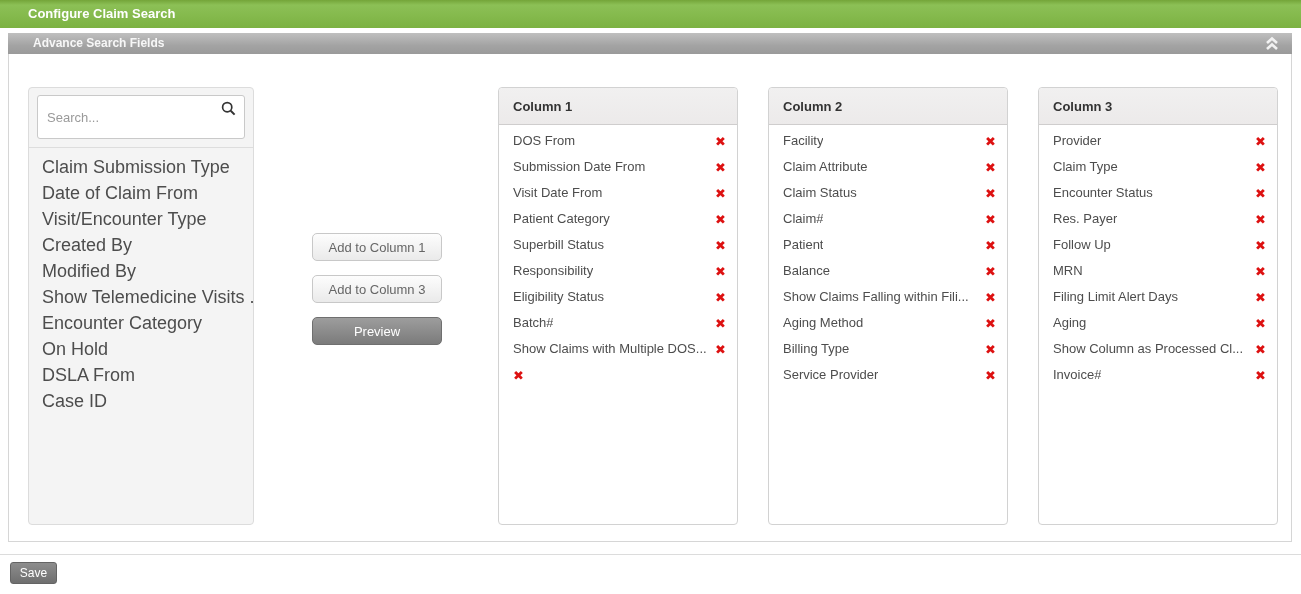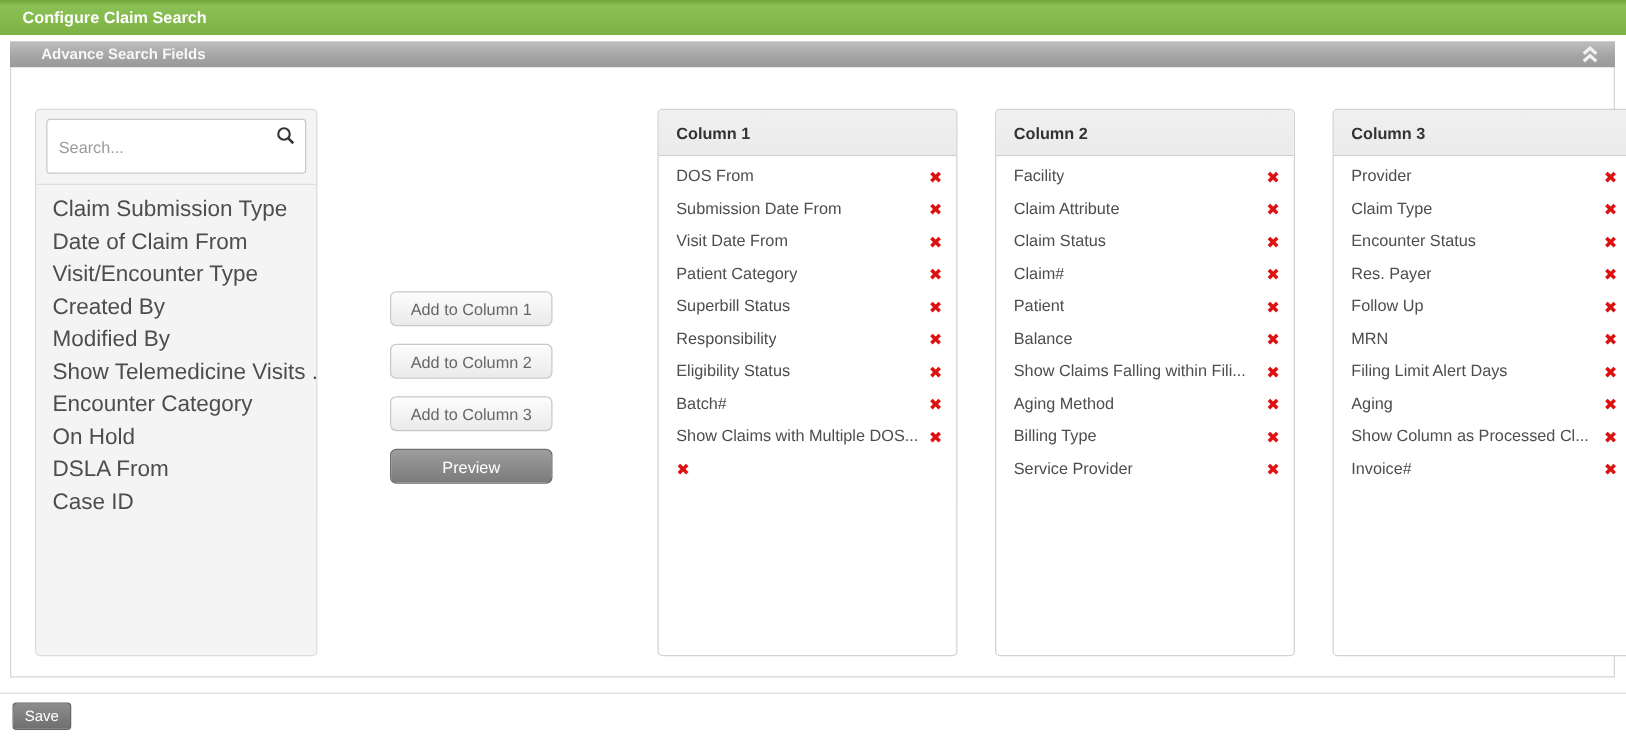--- a/index.html
+++ b/index.html
@@ -8,21 +8,21 @@
     font-family: "Liberation Sans", "DejaVu Sans", sans-serif;
     width: 1301px; height: 594px; overflow: hidden;
   }
   #app { position: relative; width: 1301px; height: 594px; background: #fff; }
 
   
   .green-header {
     position: absolute; left: 0; top: 0; width: 1301px; height: 28px;
     background: linear-gradient(180deg, #74a539 0%, #8cc056 18%, #7cb242 100%);
     color: #ffffff; font-size: 13px; font-weight: bold;
-    line-height: 28px; padding-left: 18px;
+    line-height: 28px; padding-left: 28px;
   }
 
   
   .gray-bar {
     position: absolute; left: 8px; top: 33px; width: 1284px; height: 21px;
     background: linear-gradient(180deg, #bfbfbf 0%, #a3a3a3 60%, #9a9a9a 100%);
     color: #f7f7f7; font-size: 12px; font-weight: bold;
     line-height: 21px; padding-left: 25px;
   }
   .collapse-btn {
@@ -71,21 +71,21 @@
     display: block; width: 130px; height: 28px;
     background: linear-gradient(180deg, #9d9d9d 0%, #7b7b7b 100%);
     border: 1px solid #6f6f6f; border-radius: 5px;
     font-size: 13px; color: #ffffff; font-family: "Liberation Sans", sans-serif;
     cursor: pointer;
   }
 
   
   .col-panel {
     position: absolute; top: 33px; width: 240px; height: 438px;
-    background: #ffffff; border: 1px solid #d2d2d2; border-radius: 4px; margin-left: 28px;
+    background: #ffffff; border: 1px solid #d2d2d2; border-radius: 4px;
   }
   .col-1 { left: 489px; } .col-2 { left: 759px; } .col-3 { left: 1029px; }
   .col-header {
     height: 37px; line-height: 37px; padding-left: 14px;
     background: linear-gradient(180deg, #f1f0f0 0%, #eceaea 100%);
     border-bottom: 1px solid #cfcdcd; border-radius: 4px 4px 0 0;
     font-size: 13px; font-weight: bold; color: #333;
   }
   .col-list { list-style: none; padding: 3px 0 0 0; }
   .col-list li {
@@ -152,21 +152,20 @@
           <li>Show Telemedicine Visits ...</li>
           <li>Encounter Category</li>
           <li>On Hold</li>
           <li>DSLA From</li>
           <li>Case ID</li>
         </ul>
     </div>
 
     <div class="mid-buttons">
       <button class="btn-light">Add to Column 1</button>
-      <button class="btn-light">Add to Column 2</button>
       <button class="btn-light">Add to Column 3</button>
       <button class="btn-dark">Preview</button>
     </div>
 
     <div class="col-panel col-1">
       <div class="col-header">Column 1</div>
       <ul class="col-list">
           <li>
             <span class="lbl">DOS From</span>
             <span class="rm">✖</span>

